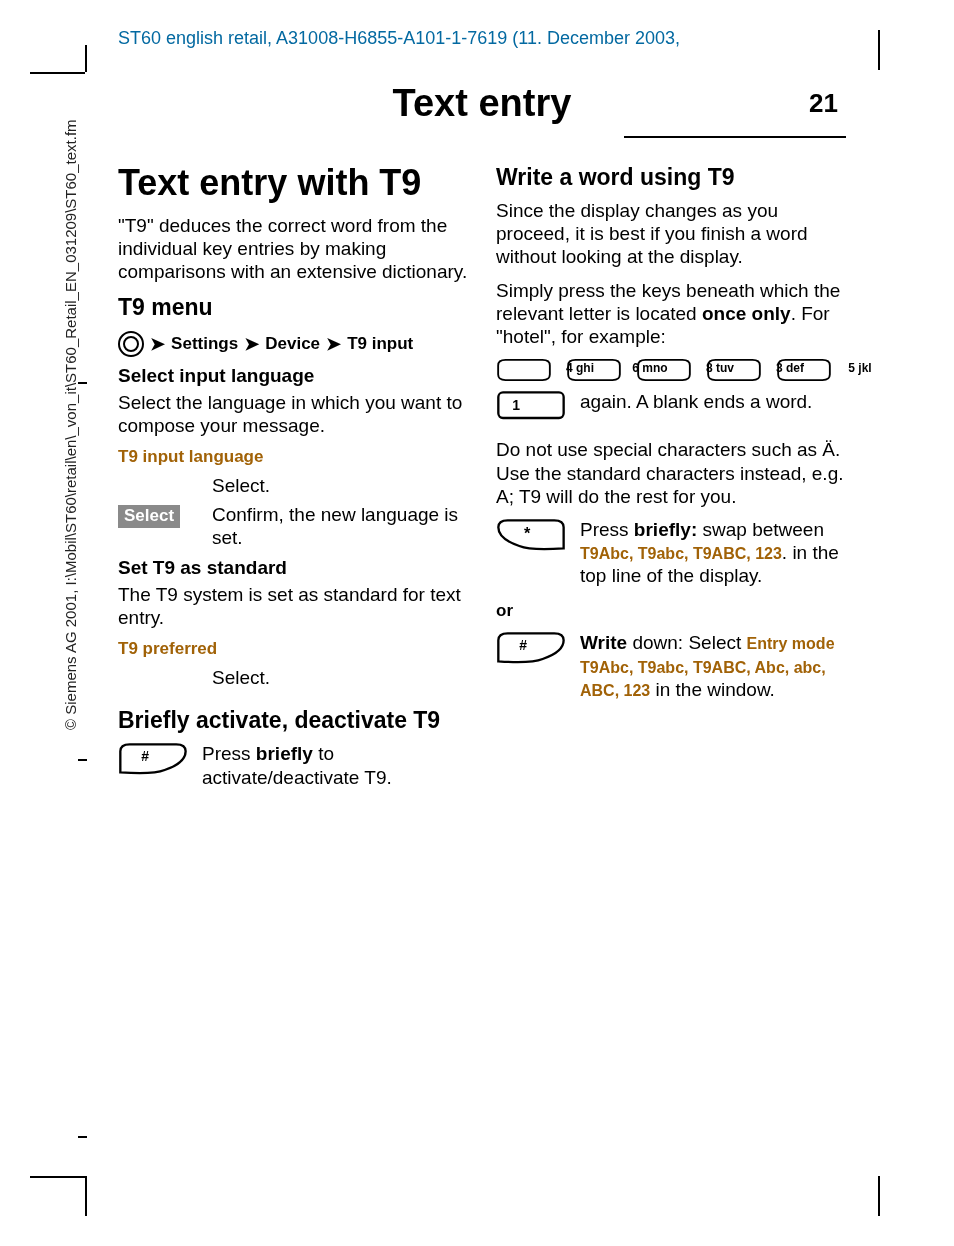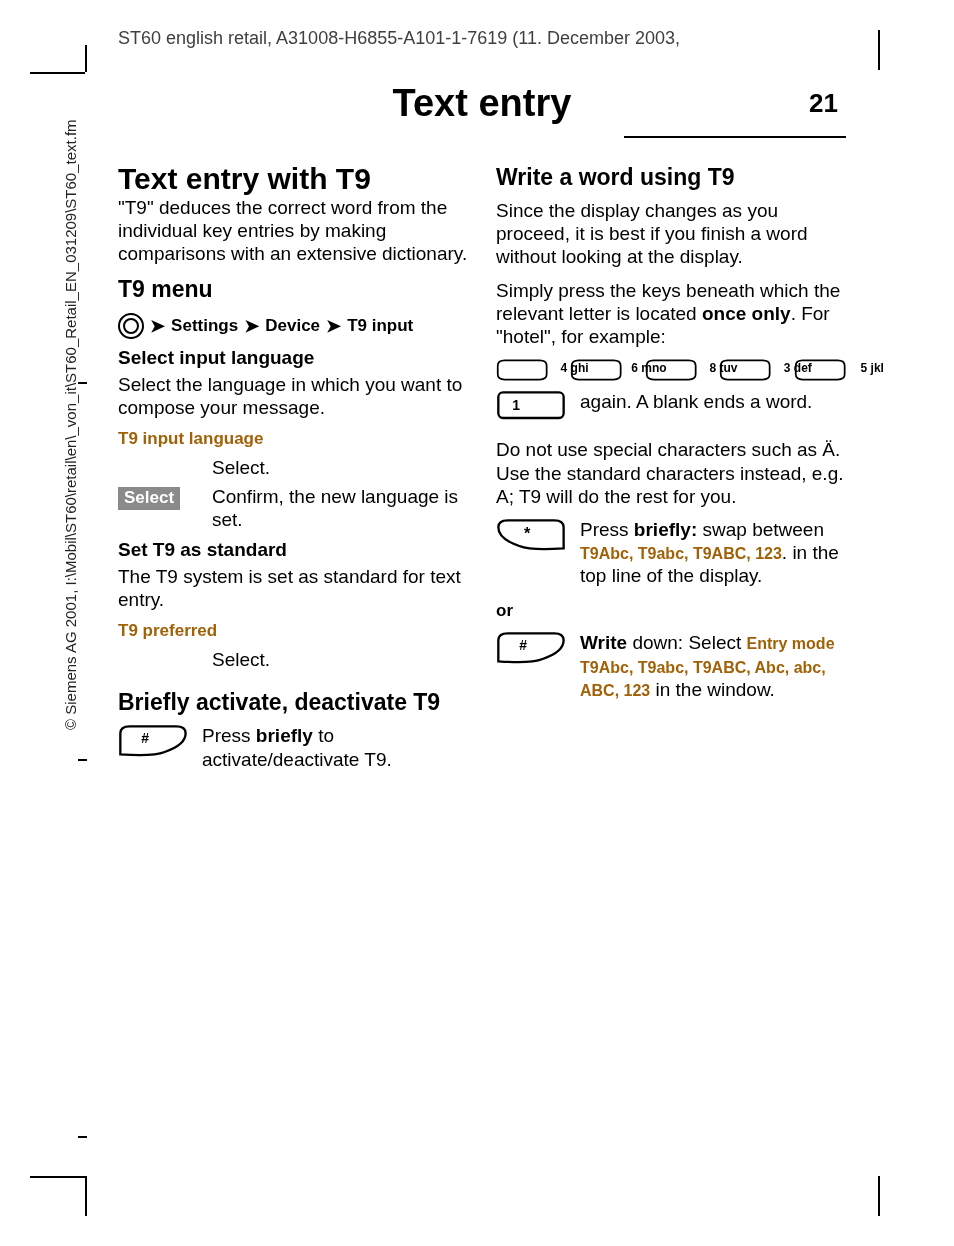--- a/index.html
+++ b/index.html
@@ -9,21 +9,21 @@
     font-family: Arial, Helvetica, sans-serif;
     color: #000;
     background: #fff;
     position: relative;
   }
   .header-doc {
     position: absolute;
     top: 28px;
     left: 118px;
     font-size: 18px;
-    color: #404040;
+    color: #0369a1;
   }
   .crop-mark {
     position: absolute;
     background: #000;
   }
   .crop-tl-h { top: 72px; left: 30px; width: 55px; height: 2px; }
   .crop-tl-v { top: 45px; left: 85px; width: 2px; height: 27px; }
   .crop-tr-v { top: 30px; left: 878px; width: 2px; height: 40px; }
   .crop-bl-h { top: 1176px; left: 30px; width: 55px; height: 2px; }
   .crop-bl-v { top: 1176px; left: 85px; width: 2px; height: 40px; }
@@ -60,21 +60,21 @@
     bottom: 0;
     left: 506px;
     right: 0;
     border-bottom: 2px solid #000;
   }
   .columns {
     display: flex;
     gap: 28px;
   }
   .col { width: 350px; }
-  .h1 { font-size: 30px; font-weight: bold; margin-bottom: 0; }
+  .h1 { font-size: 36px; font-weight: bold; margin-bottom: 10px; }
   .h2 { font-size: 23px; font-weight: bold; margin-bottom: 8px; margin-top: 2px; }
   .h3 { font-size: 19px; font-weight: bold; margin-bottom: 4px; margin-top: 8px; }
   .p { font-size: 19px; line-height: 1.22; margin-bottom: 10px; }
   .menu-row {
     display: flex;
     align-items: center;
     gap: 6px;
     font-size: 17px;
     font-weight: bold;
     flex-wrap: wrap;
@@ -118,21 +118,21 @@
   .key {
     display: inline-block;
     width: 56px;
     height: 24px;
     position: relative;
     vertical-align: middle;
   }
   .key svg { width: 100%; height: 100%; }
   .key-row {
     display: flex;
-    gap: 22px;
+    gap: 14px;
     margin: 8px 0 6px 0;
   }
   .key-label {
     font-size: 12px;
     font-weight: bold;
     position: absolute;
     top: 3px;
     width: 100%;
     text-align: center;
   }

